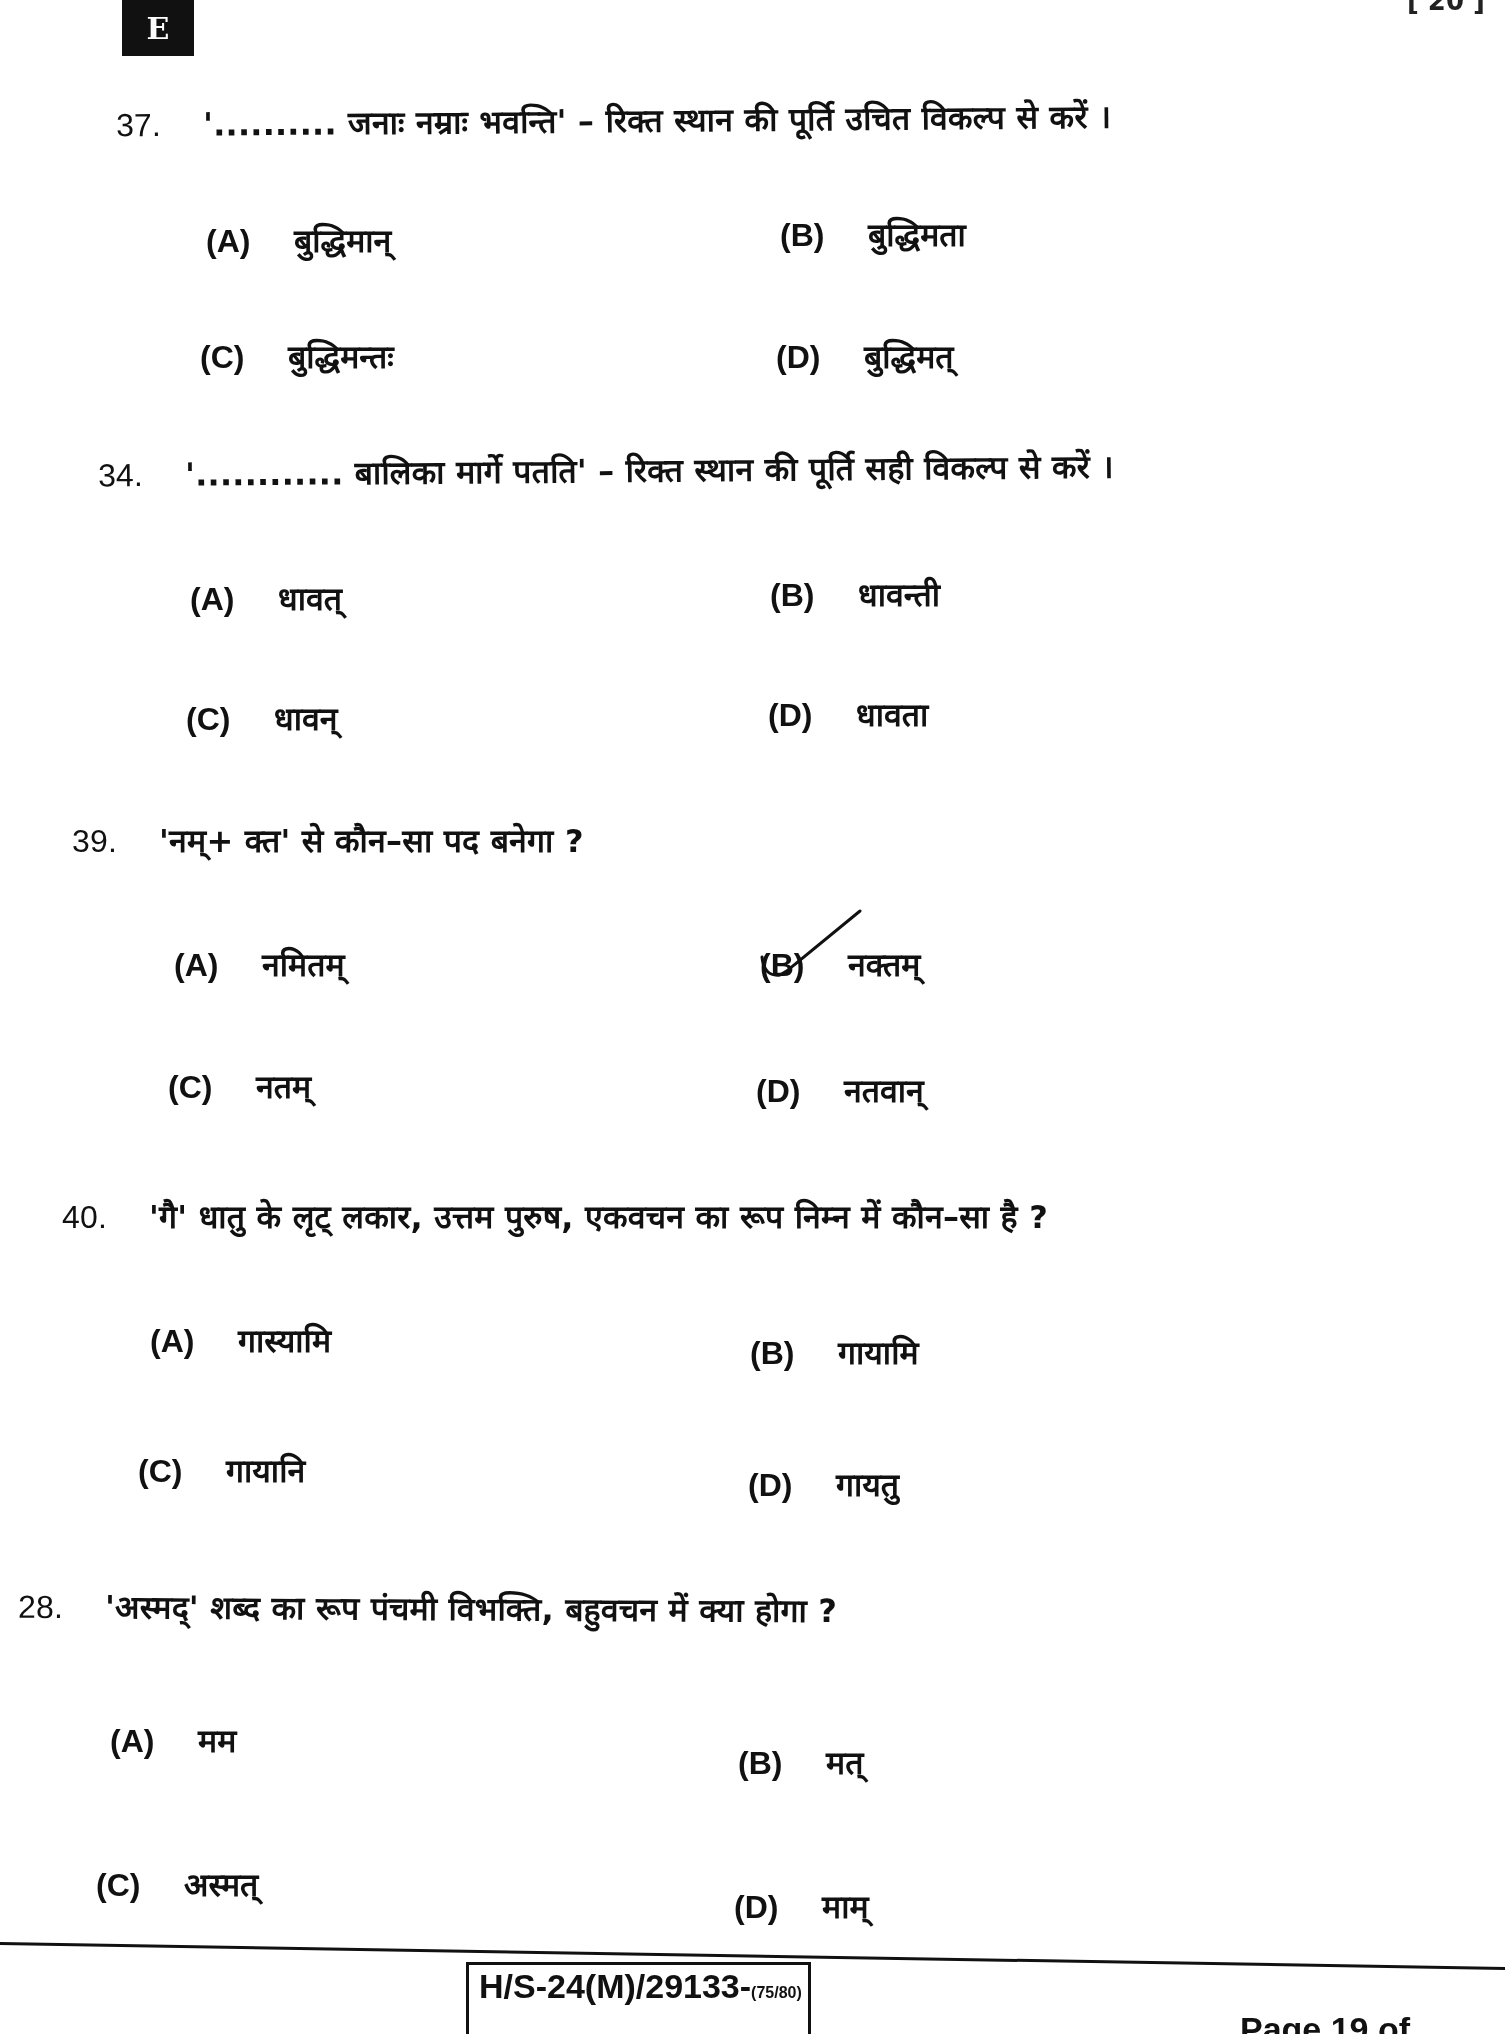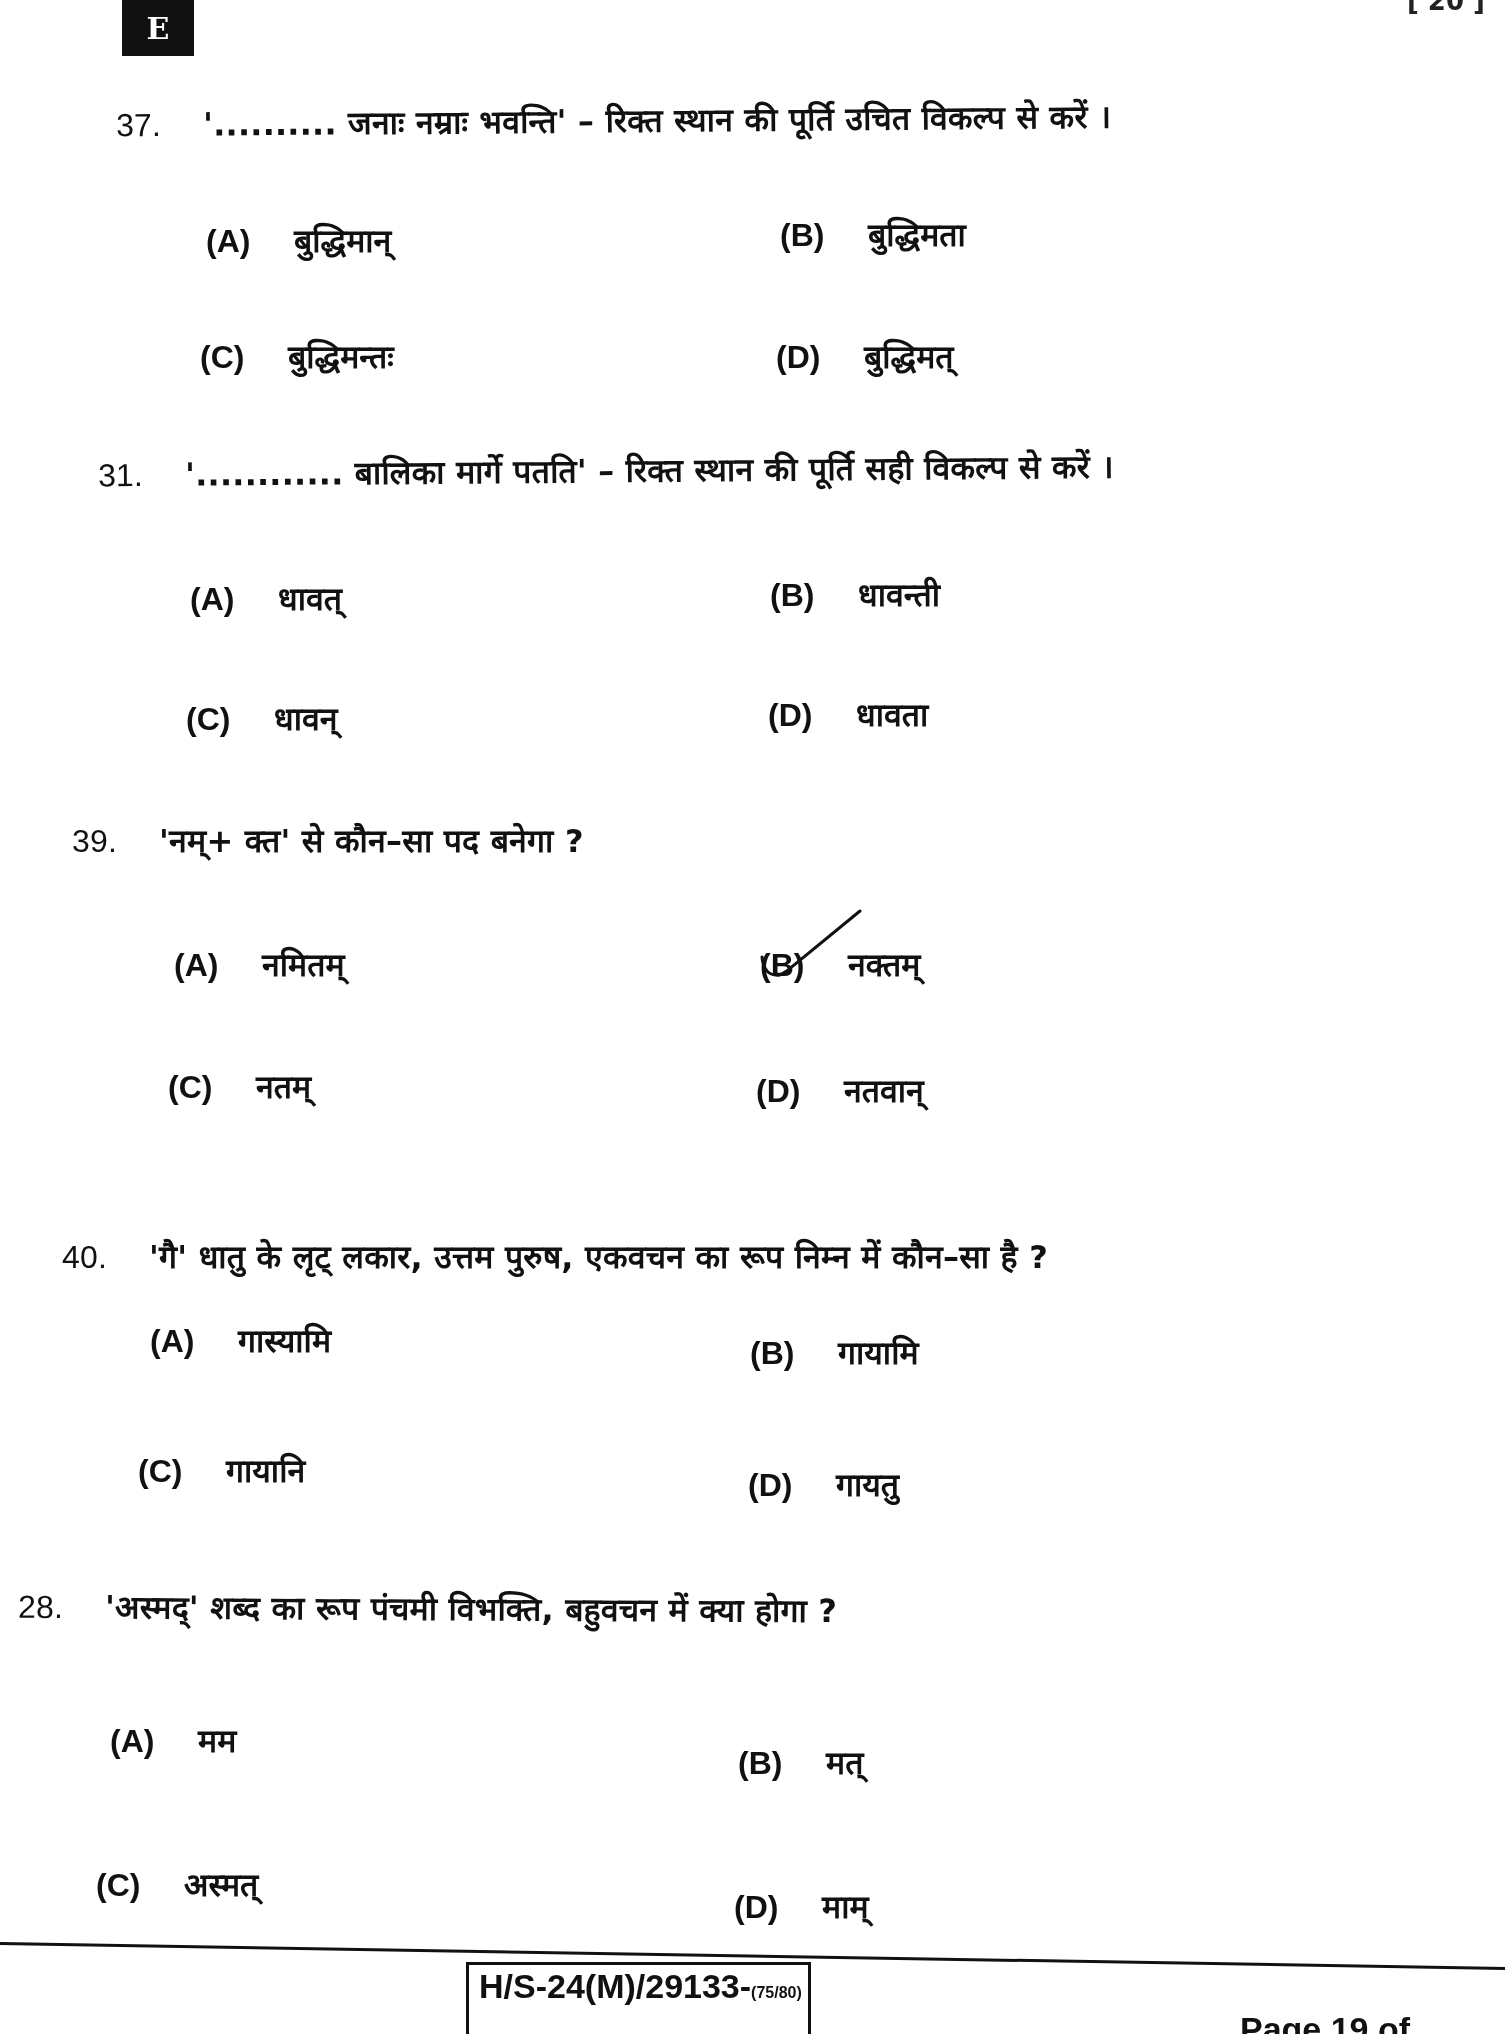--- a/index.html
+++ b/index.html
@@ -131,21 +131,21 @@
 <div class="opt" style="left:200px; top:334px;">
   <span class="opt-label">(C)</span>
   <span class="opt-text">बुद्धिमन्तः</span>
 </div>
 <div class="opt" style="left:776px; top:334px;">
   <span class="opt-label">(D)</span>
   <span class="opt-text">बुद्धिमत्</span>
 </div>
 
 <div class="q-text" style="left:98px; top:448px; transform:rotate(-0.5deg);">
-  <span class="q-num">31.</span><span>'............ बालिका मार्गे पतति' – रिक्त स्थान की पूर्ति सही विकल्प से करें ।</span>
+  <span class="q-num">34.</span><span>'............ बालिका मार्गे पतति' – रिक्त स्थान की पूर्ति सही विकल्प से करें ।</span>
 </div>
 <div class="opt" style="left:190px; top:576px;">
   <span class="opt-label">(A)</span>
   <span class="opt-text">धावत्</span>
 </div>
 <div class="opt" style="left:770px; top:572px;">
   <span class="opt-label">(B)</span>
   <span class="opt-text">धावन्ती</span>
 </div>
 <div class="opt" style="left:186px; top:696px;">
@@ -173,21 +173,21 @@
 </svg>
 <div class="opt" style="left:168px; top:1064px;">
   <span class="opt-label">(C)</span>
   <span class="opt-text">नतम्</span>
 </div>
 <div class="opt" style="left:756px; top:1068px;">
   <span class="opt-label">(D)</span>
   <span class="opt-text">नतवान्</span>
 </div>
 
-<div class="q-text" style="left:62px; top:1194px;margin-top:40px;">
+<div class="q-text" style="left:62px; top:1194px;">
   <span class="q-num">40.</span><span>'गै' धातु के लृट् लकार, उत्तम पुरुष, एकवचन का रूप निम्न में कौन–सा है ?</span>
 </div>
 <div class="opt" style="left:150px; top:1318px;">
   <span class="opt-label">(A)</span>
   <span class="opt-text">गास्यामि</span>
 </div>
 <div class="opt" style="left:750px; top:1330px;">
   <span class="opt-label">(B)</span>
   <span class="opt-text">गायामि</span>
 </div>

